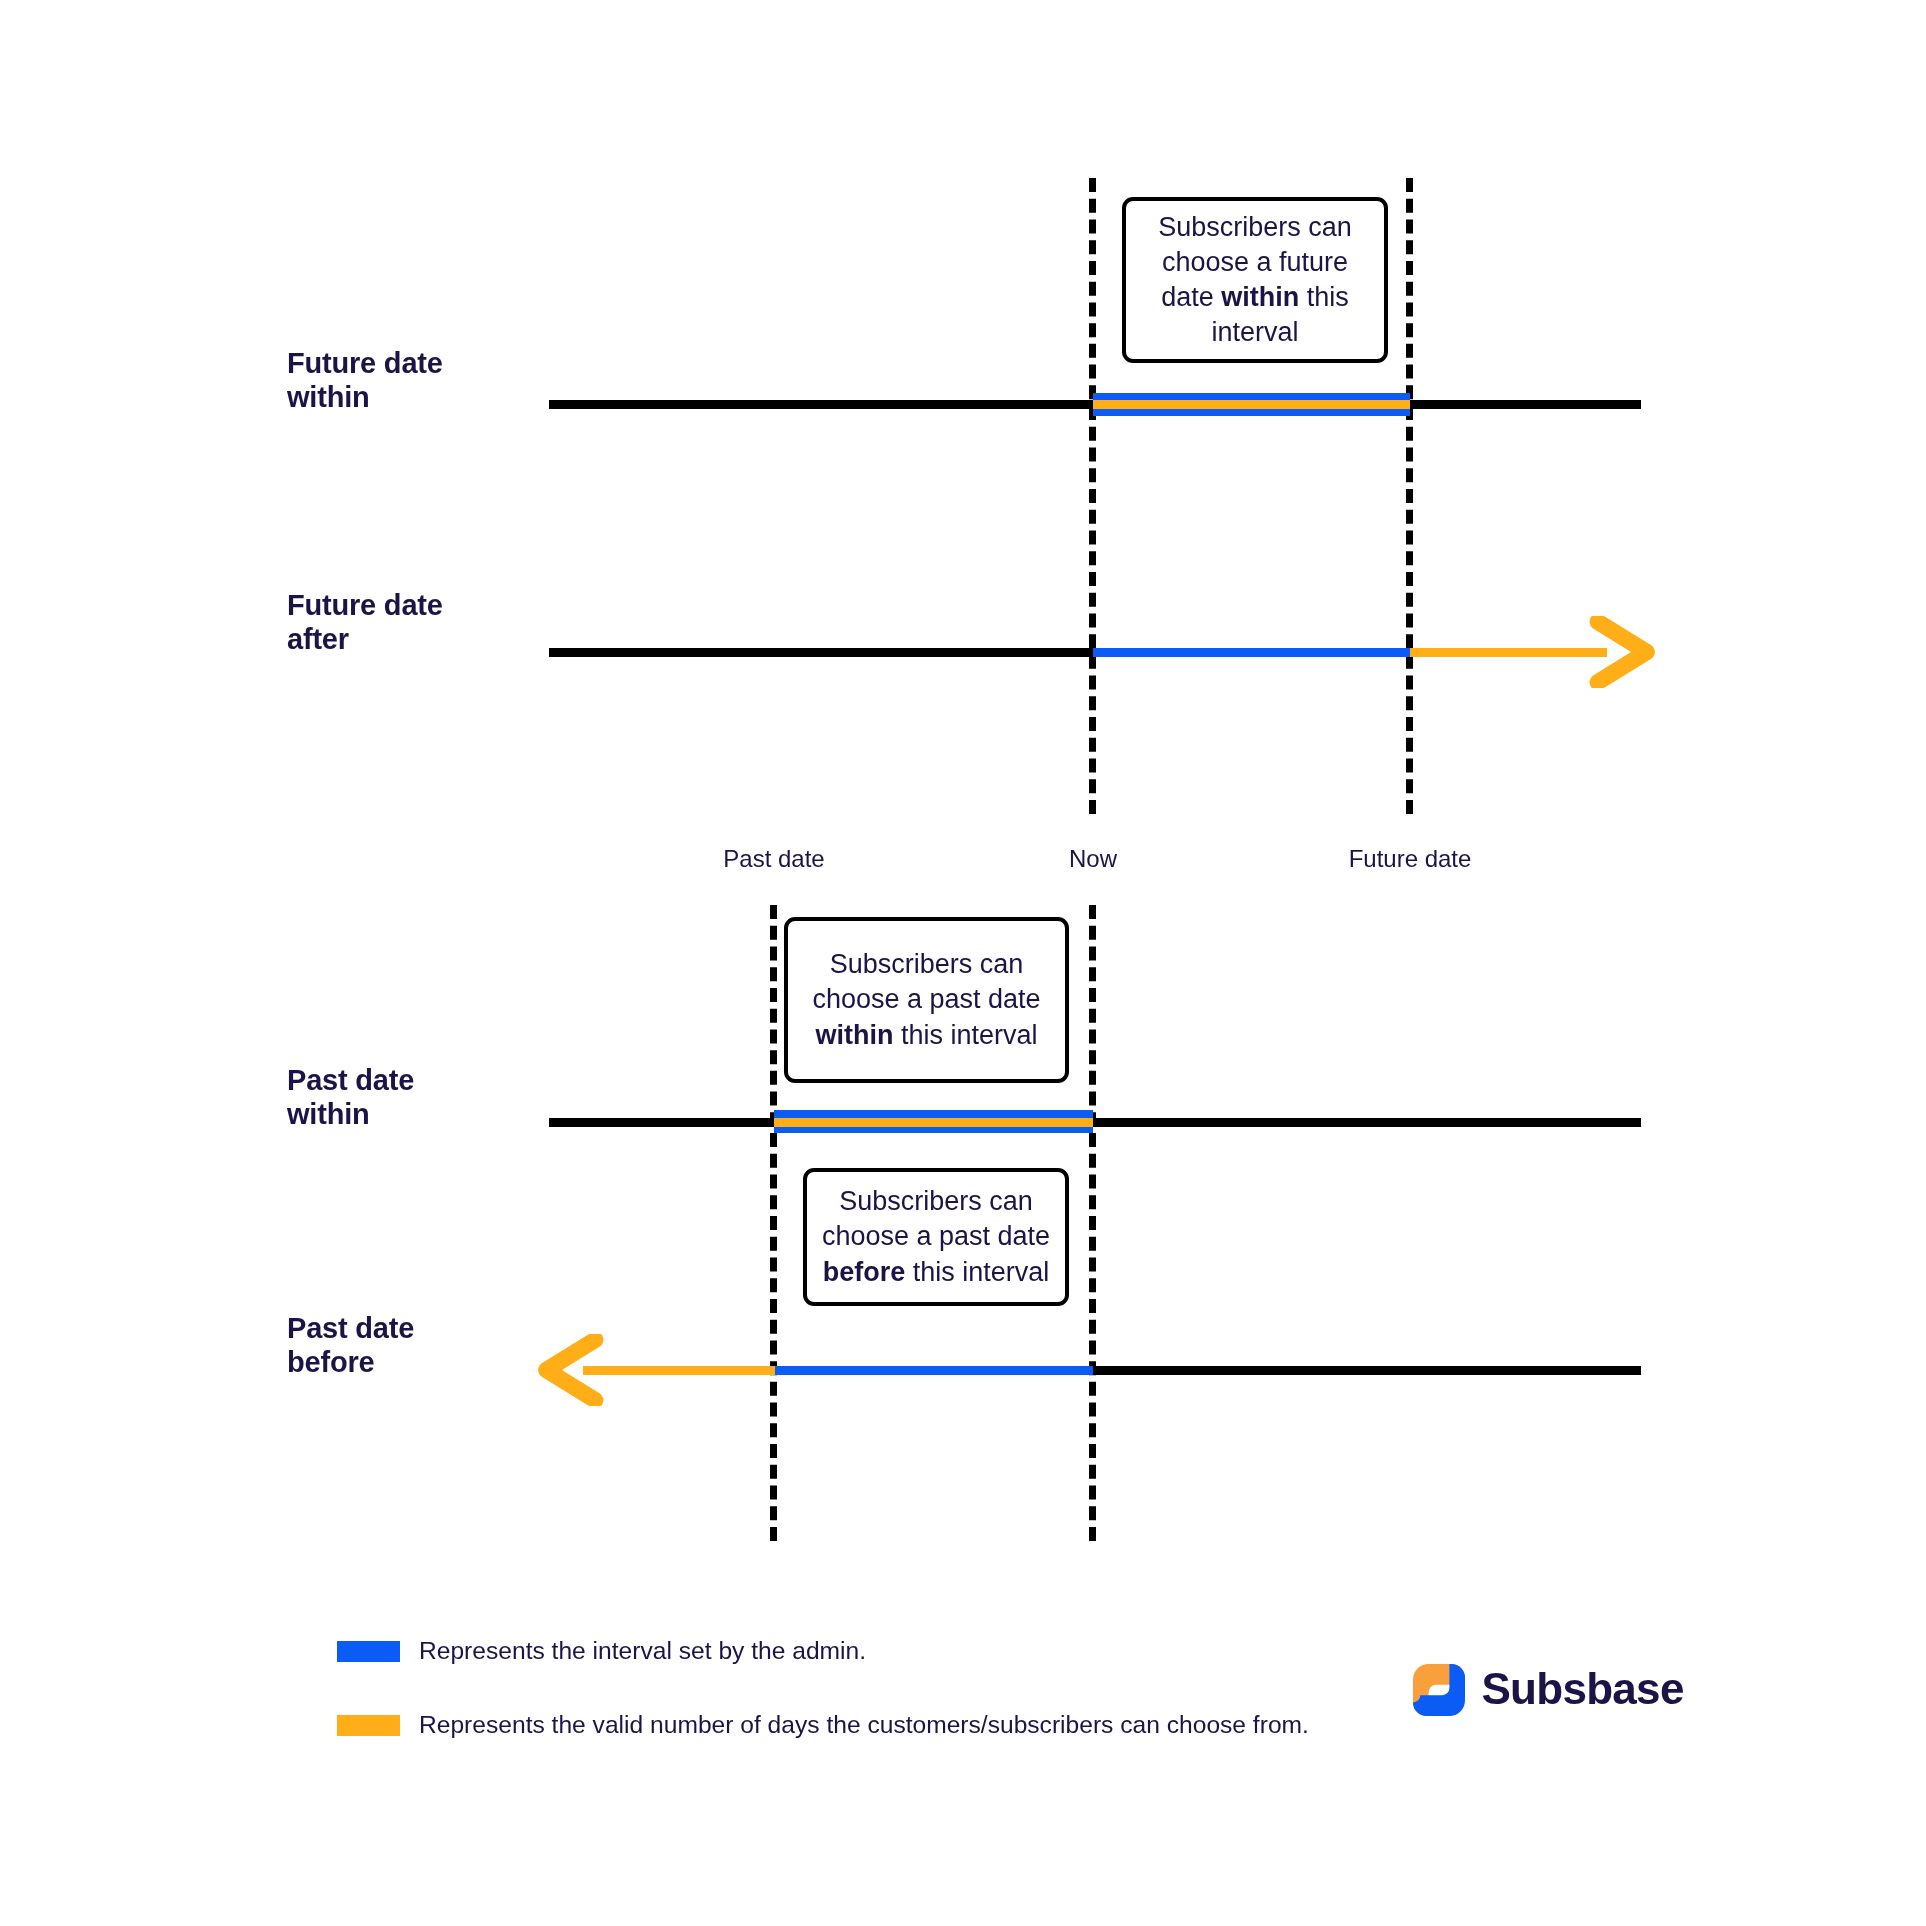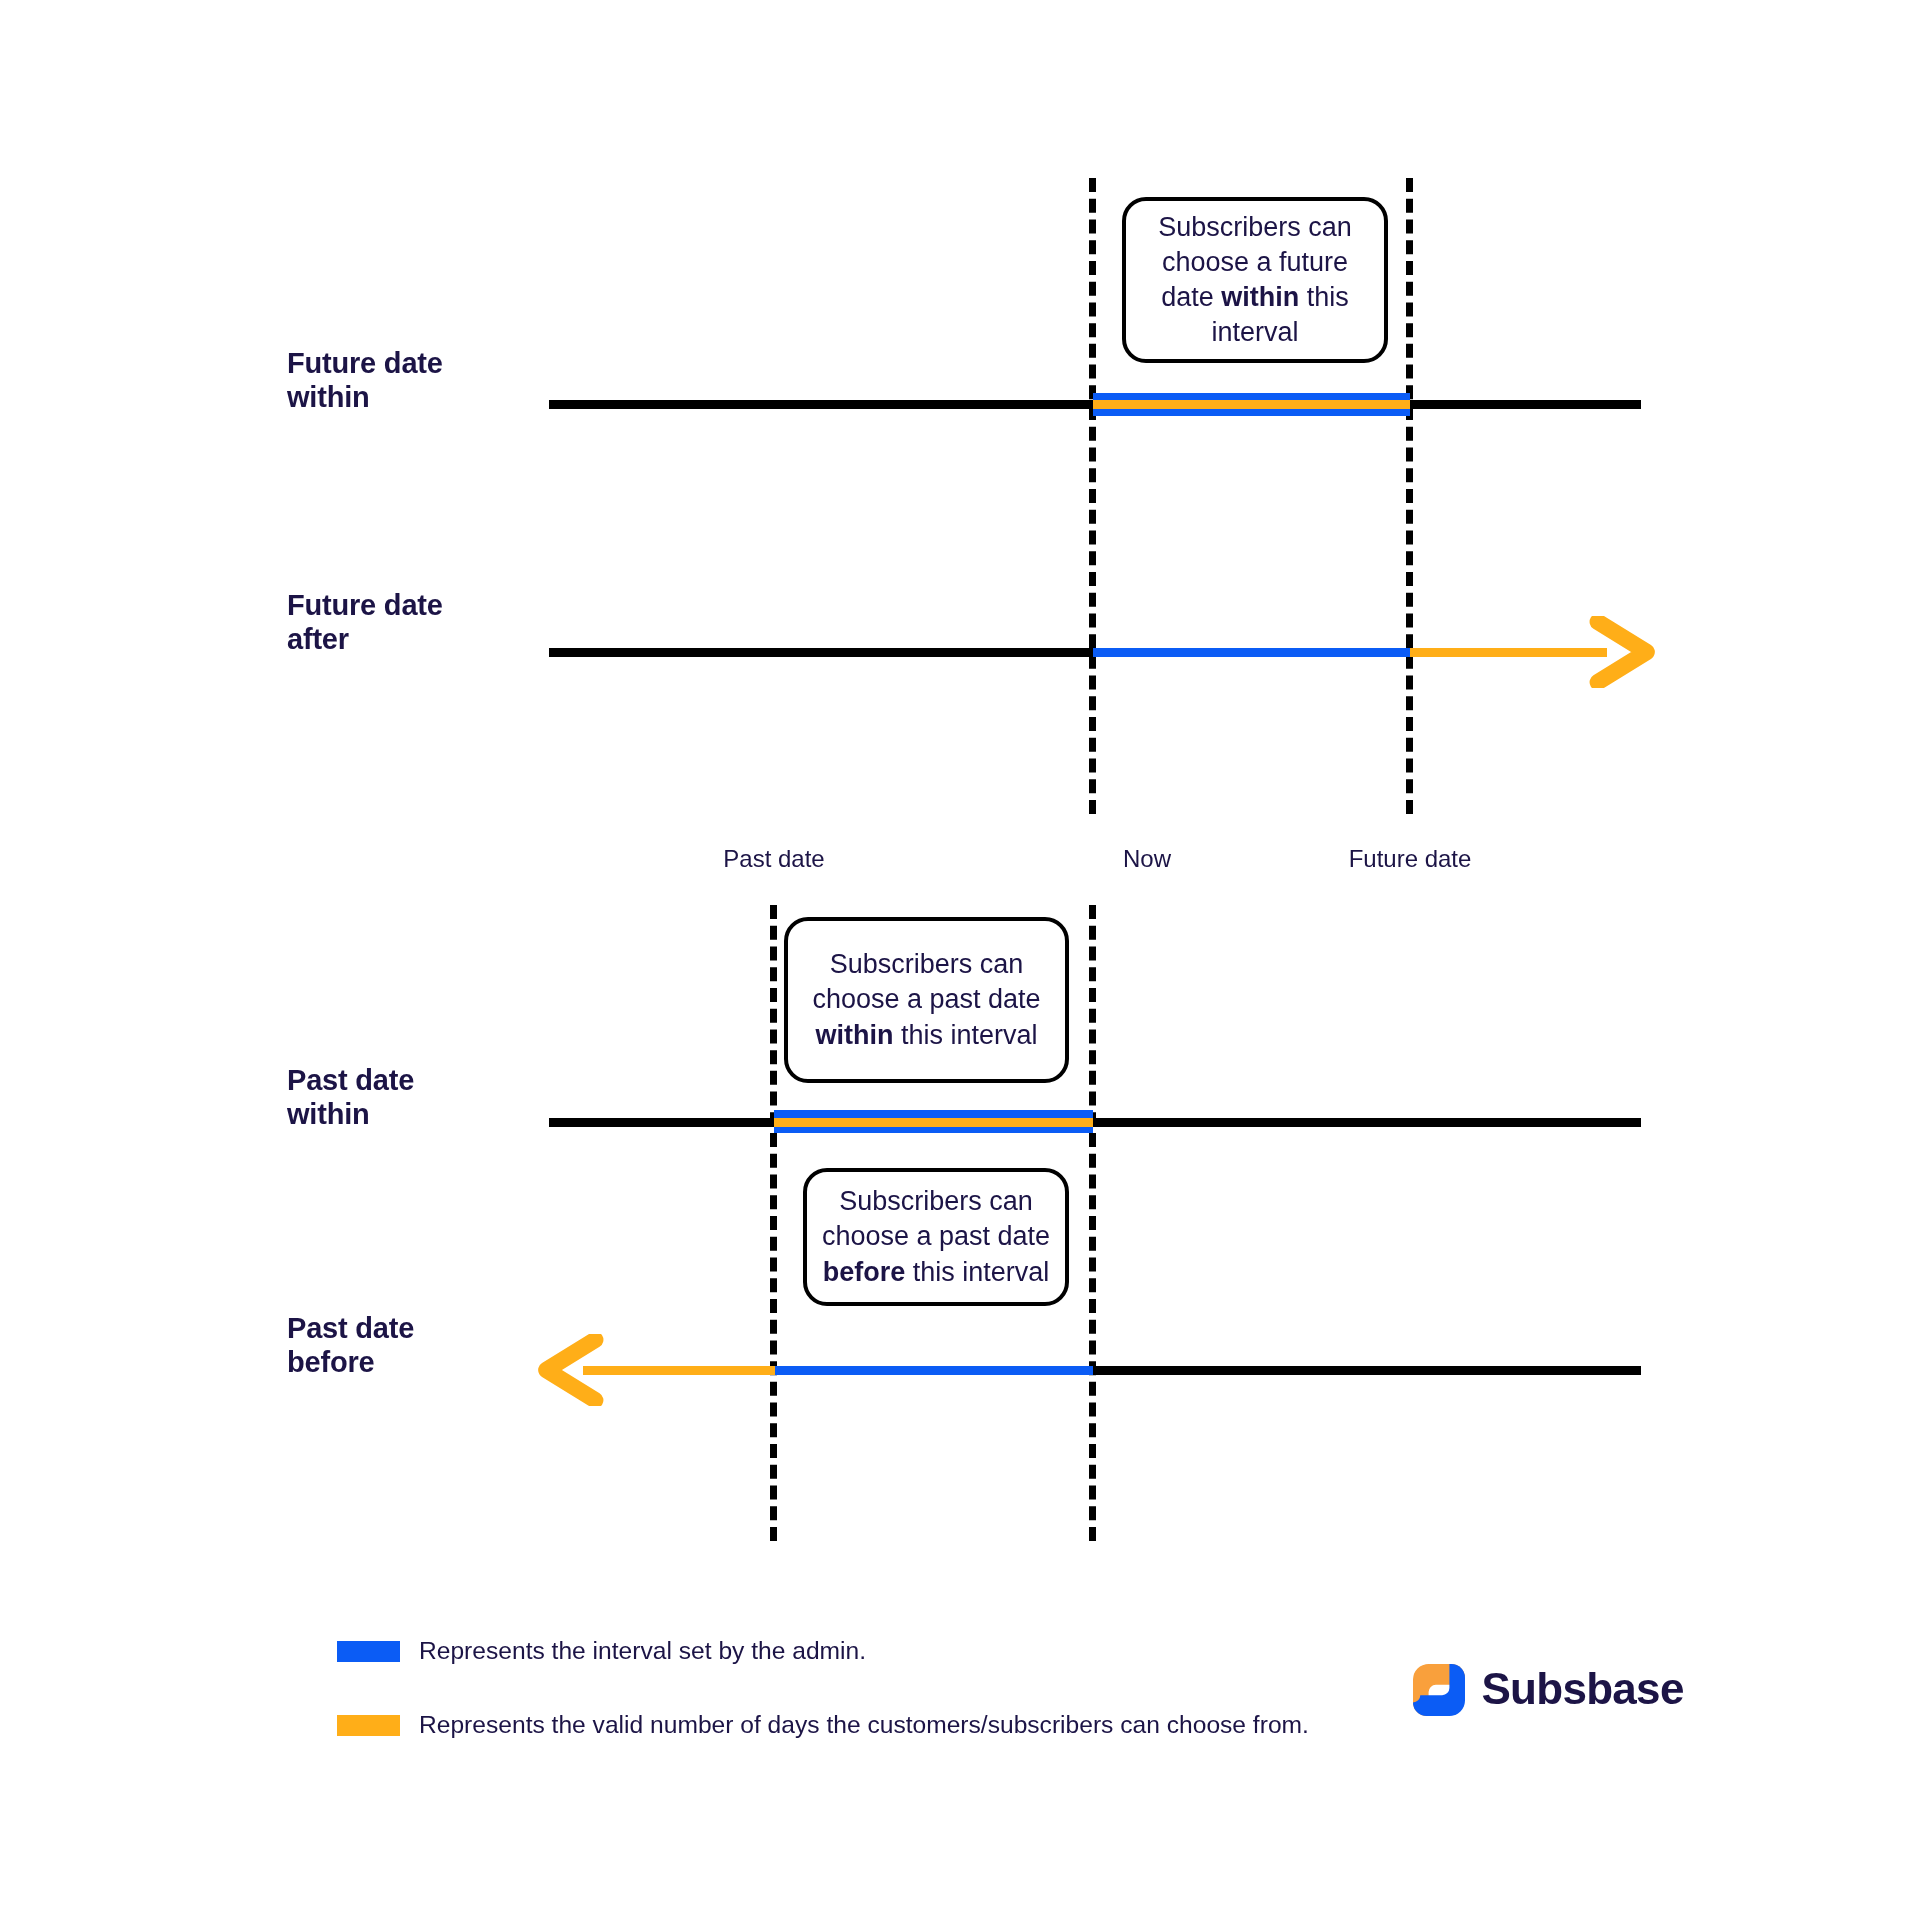--- a/index.html
+++ b/index.html
@@ -68,21 +68,21 @@
     white-space:nowrap;
     transform:translateX(-50%);
   }
 
   
   .callout{
     position:absolute;
     box-sizing:border-box;
     background:#ffffff;
     border:4.3px solid #000000;
-    border-radius:24px;
+    border-radius:11px;
     color:#1C1446;
     font-family:"Liberation Sans",sans-serif;
     font-size:27px;
     line-height:1.30;
     text-align:center;
     display:flex;
     align-items:center;
     justify-content:center;
     padding:12.5px 14.4px;
     z-index:5;
@@ -143,21 +143,21 @@
   <div class="seg-orange" style="left:1410px; top:648px; width:197px;"></div>
 
   <div class="arrow" style="left:1589px; top:616px; width:77px; height:72px;">
     <svg width="77" height="72" viewBox="0 0 160 150">
       <polyline points="18,12 120,75 18,138" fill="none" stroke="#FFAE18" stroke-width="34" stroke-linecap="round" stroke-linejoin="round"></polyline>
     </svg>
   </div>
 
 
   <div class="axis-label" style="left:774px; top:845px;">Past date</div>
-  <div class="axis-label" style="left:1147px; top:845px;">Now</div>
+  <div class="axis-label" style="left:1093px; top:845px;">Now</div>
   <div class="axis-label" style="left:1410px; top:845px;">Future date</div>
 
   <div class="vguide" style="left:770px; top:905px; height:636px;"></div>
   <div class="vguide" style="left:1089px; top:905px; height:636px;"></div>
 
   <div class="row-label" style="left:287px; top:1063px; width:250px;">Past date
 within</div>
 
   <div class="timeline" style="left:549px; top:1118px; width:1092px;"></div>
 

